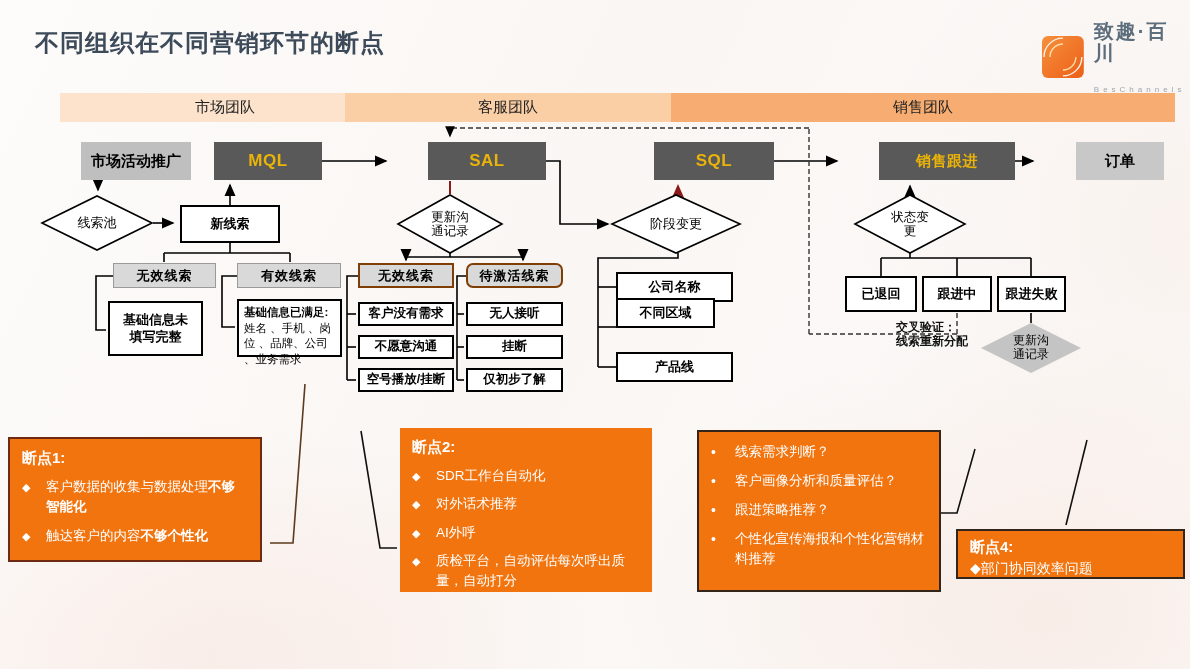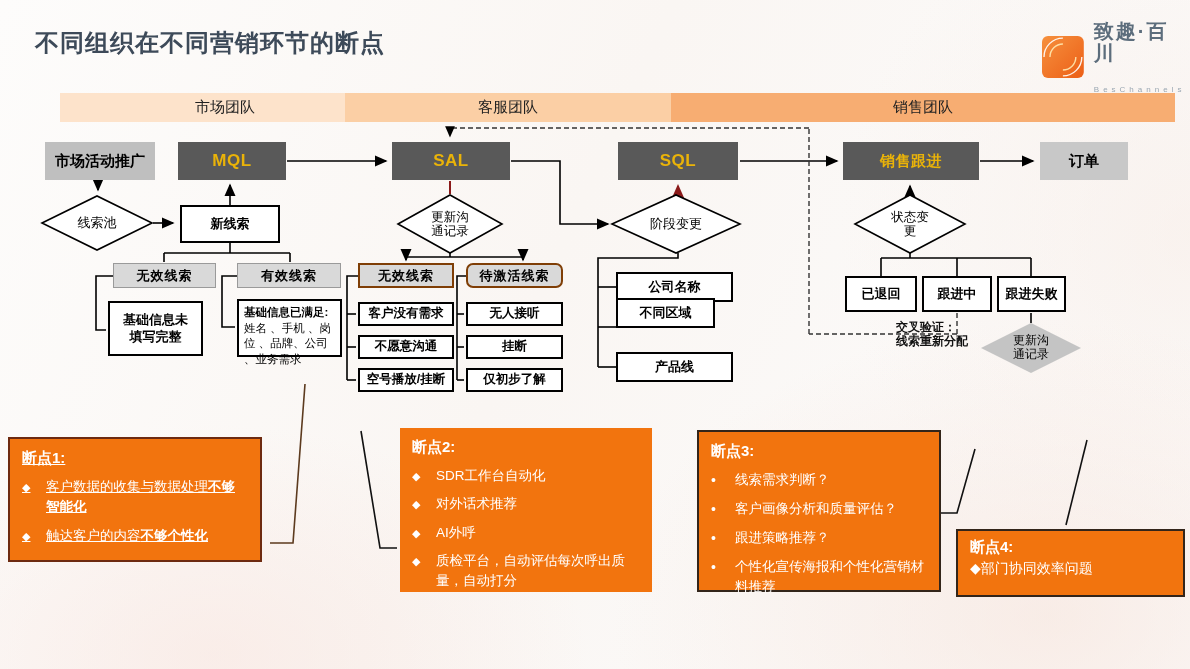--- a/index.html
+++ b/index.html
@@ -15,21 +15,21 @@
   .abs{position:absolute;box-sizing:border-box;}
   
   .title{font-size:24px;font-weight:bold;color:#3d4a59;letter-spacing:1px;}
   .logo{display:flex;align-items:center;gap:10px;}
   .logo-text{display:flex;flex-direction:column;line-height:1.1;gap:20px;}
   .logo-name{font-size:20px;color:#5c6d7c;font-weight:bold;letter-spacing:2px;}
   .logo-sub{font-size:8px;color:#9aa7b2;letter-spacing:4px;margin-top:2px;}
   
   .band{display:flex;align-items:center;justify-content:center;font-size:15px;color:#222;height:29px;}
   
-  .node{display:flex;align-items:center;justify-content:center;text-align:right;}
+  .node{display:flex;align-items:center;justify-content:center;text-align:right;margin-left:36px;}
   .node-dark{background:#595959;color:#eab308;font-weight:bold;font-size:17px;letter-spacing:.5px;}
   .node-dark.cn{font-size:15px;}
   .node-light{background:#bfbfbf;color:#000;font-weight:bold;font-size:15px;}
   .node-order{background:#c8c8c8;color:#000;font-weight:bold;font-size:15px;}
   .wbox{background:#fff;border:2px solid #000;color:#000;font-size:13px;font-weight:600;display:flex;align-items:center;justify-content:center;text-align:center;line-height:1.25;}
   .hdr-gray{background:#d9d9d9;border:1px solid #9a9a9a;color:#000;font-weight:bold;font-size:13px;display:flex;align-items:center;justify-content:center;letter-spacing:1px;}
   .hdr-brown{background:#d9d9d9;border:2px solid #7f3e06;color:#000;font-weight:bold;font-size:13px;display:flex;align-items:center;justify-content:center;letter-spacing:1px;}
   .dlabel{position:absolute;text-align:center;font-size:13px;color:#000;line-height:1.15;}
   .detailbox{background:#fff;border:2px solid #000;color:#000;font-size:11.5px;line-height:1.35;padding:4px 5px;text-align:left;}
   .detailbox .bld{font-weight:bold;}
@@ -196,21 +196,21 @@
   <div class="abs wbox" style="left:616px;top:352px;width:117px;height:30px;">产品线</div>
 
   <div class="abs wbox" style="left:845px;top:276px;width:72px;height:36px;">已退回</div>
   <div class="abs wbox" style="left:922px;top:276px;width:70px;height:36px;">跟进中</div>
   <div class="abs wbox" style="left:997px;top:276px;width:69px;height:36px;">跟进失败</div>
   <div class="abs crosstext" style="left:896px;top:320px;width:90px;">
     <div>交叉验证：</div>
     <div>线索重新分配</div>
   </div>
 
-  <div class="abs callout" style="left:8px;top:437px;width:254px;height:125px;border:2.5px solid #6d2a10;text-decoration:underline;">
+  <div class="abs callout" style="left:8px;top:437px;width:254px;height:125px;border:2.5px solid #6d2a10;">
     <div class="ct">断点1:</div>
     <div class="row">
       <span class="blt">◆</span>
       <span><span>客户数据的收集与数据处理</span><span class="b">不够智能化</span></span>
     </div>
     <div class="row">
       <span class="blt">◆</span>
       <span><span>触达客户的内容</span><span class="b">不够个性化</span></span>
     </div>
   </div>
@@ -229,39 +229,38 @@
       <span class="blt">◆</span>
       <span>AI外呼</span>
     </div>
     <div class="row">
       <span class="blt">◆</span>
       <span>质检平台，自动评估每次呼出质量，自动打分</span>
     </div>
   </div>
 
   <div class="abs callout" style="left:697px;top:430px;width:244px;height:162px;border:2px solid #33251a;">
-    <div class="ct">断点3:</div>
     <div class="row">
       <span class="blt dot">•</span>
       <span>线索需求判断？</span>
     </div>
     <div class="row">
       <span class="blt dot">•</span>
       <span>客户画像分析和质量评估？</span>
     </div>
     <div class="row">
       <span class="blt dot">•</span>
       <span>跟进策略推荐？</span>
     </div>
     <div class="row">
       <span class="blt dot">•</span>
       <span>个性化宣传海报和个性化营销材料推荐</span>
     </div>
   </div>
 
-  <div class="abs callout" style="left:956px;top:529px;width:229px;height:68px;border:2px solid #33251a;padding:7px 12px;">
+  <div class="abs callout" style="left:956px;top:529px;width:229px;height:50px;border:2px solid #33251a;padding:7px 12px;">
     <div class="ct" style="margin-bottom:3px;">断点4:</div>
     <div style="font-size:14px;">
       <span>◆</span><span>部门协同效率问题</span>
     </div>
   </div>
 
 </div>
 
 </body></html>

